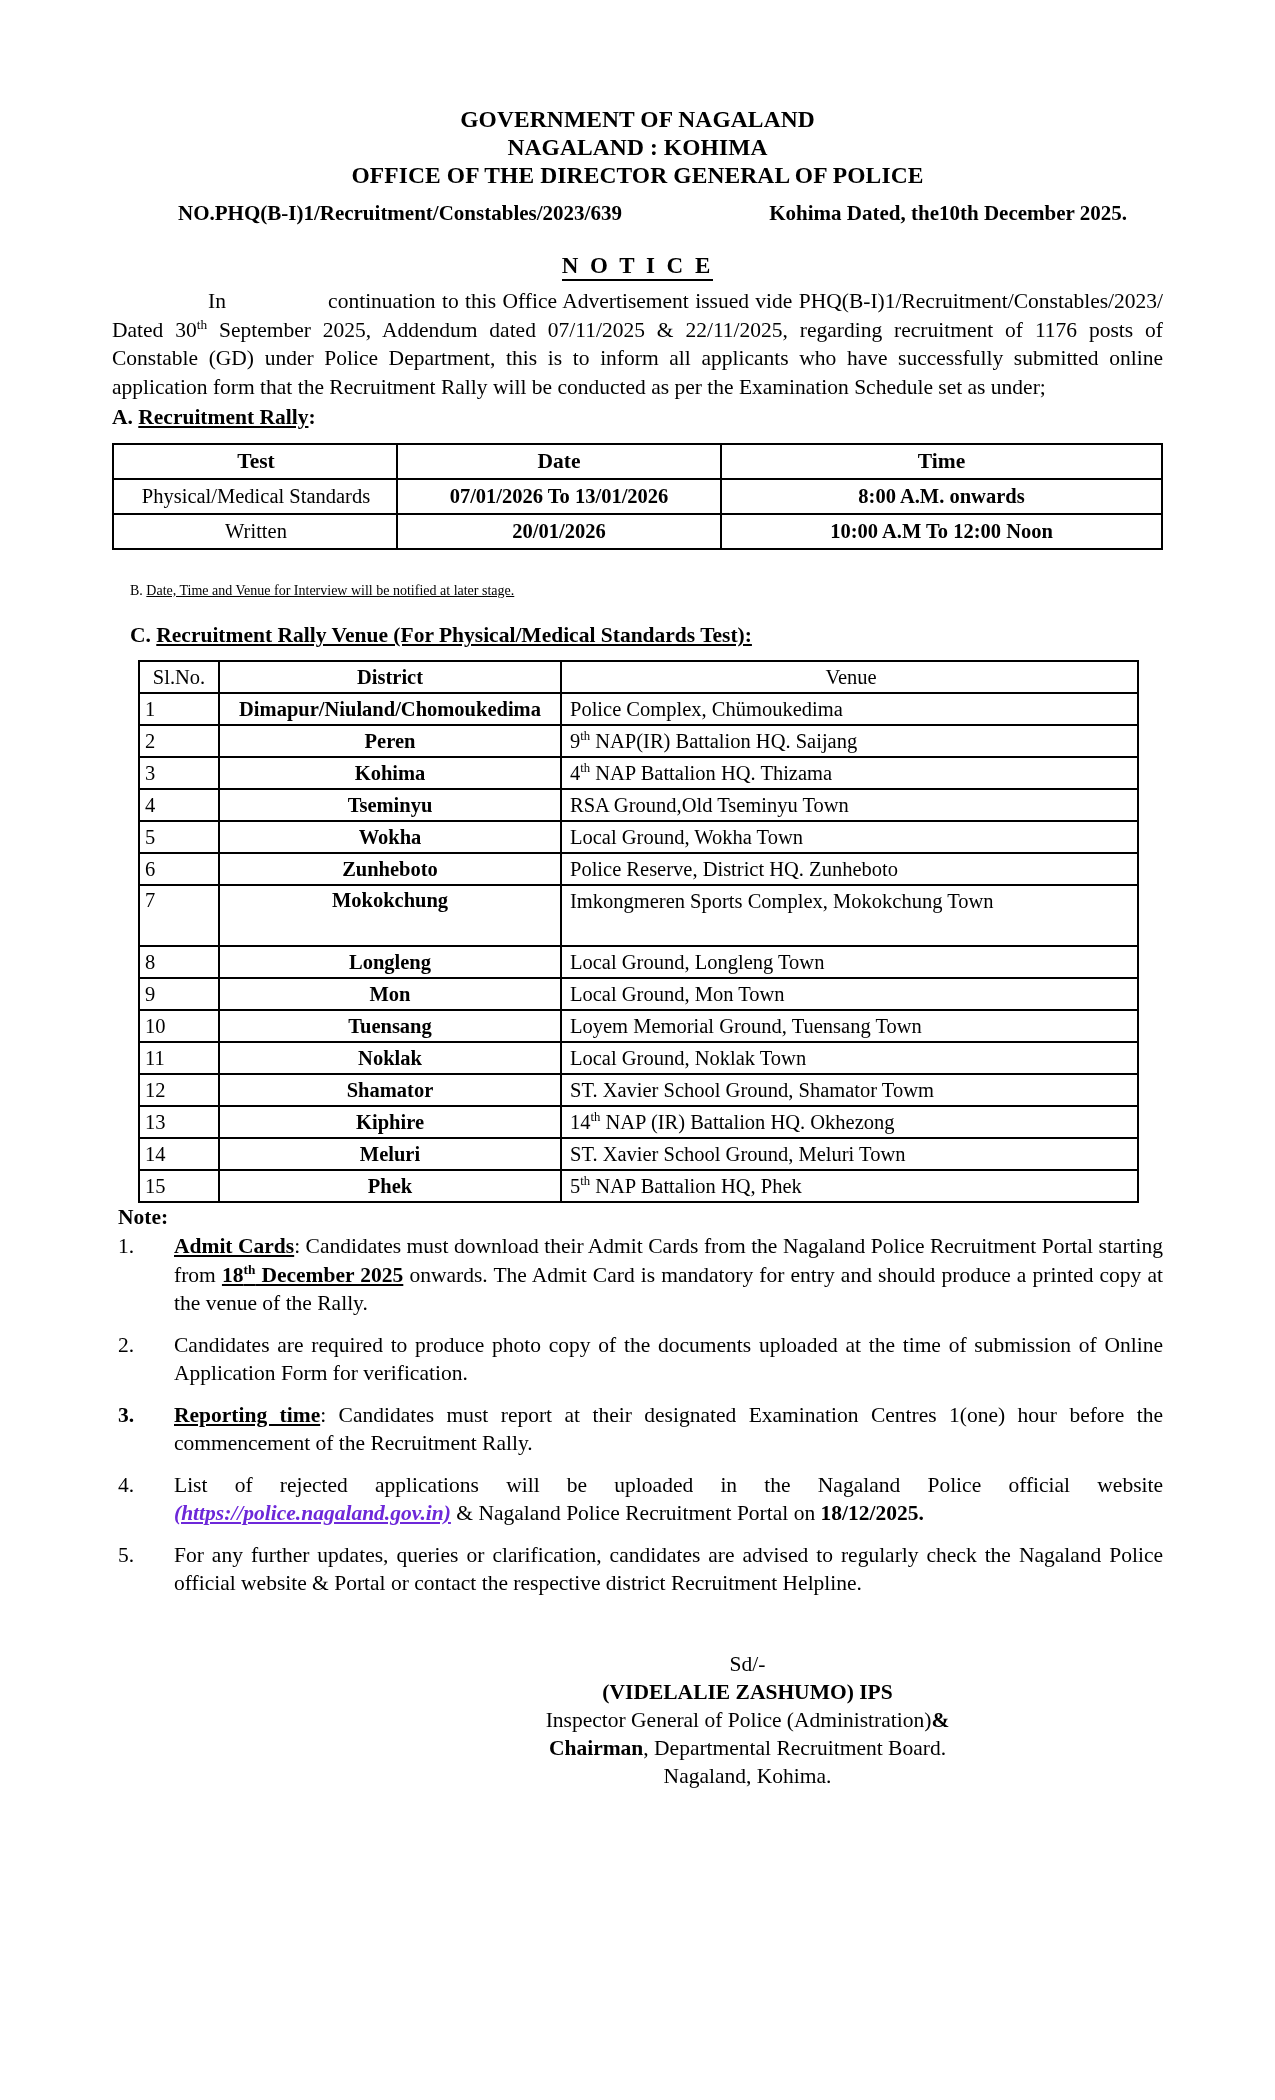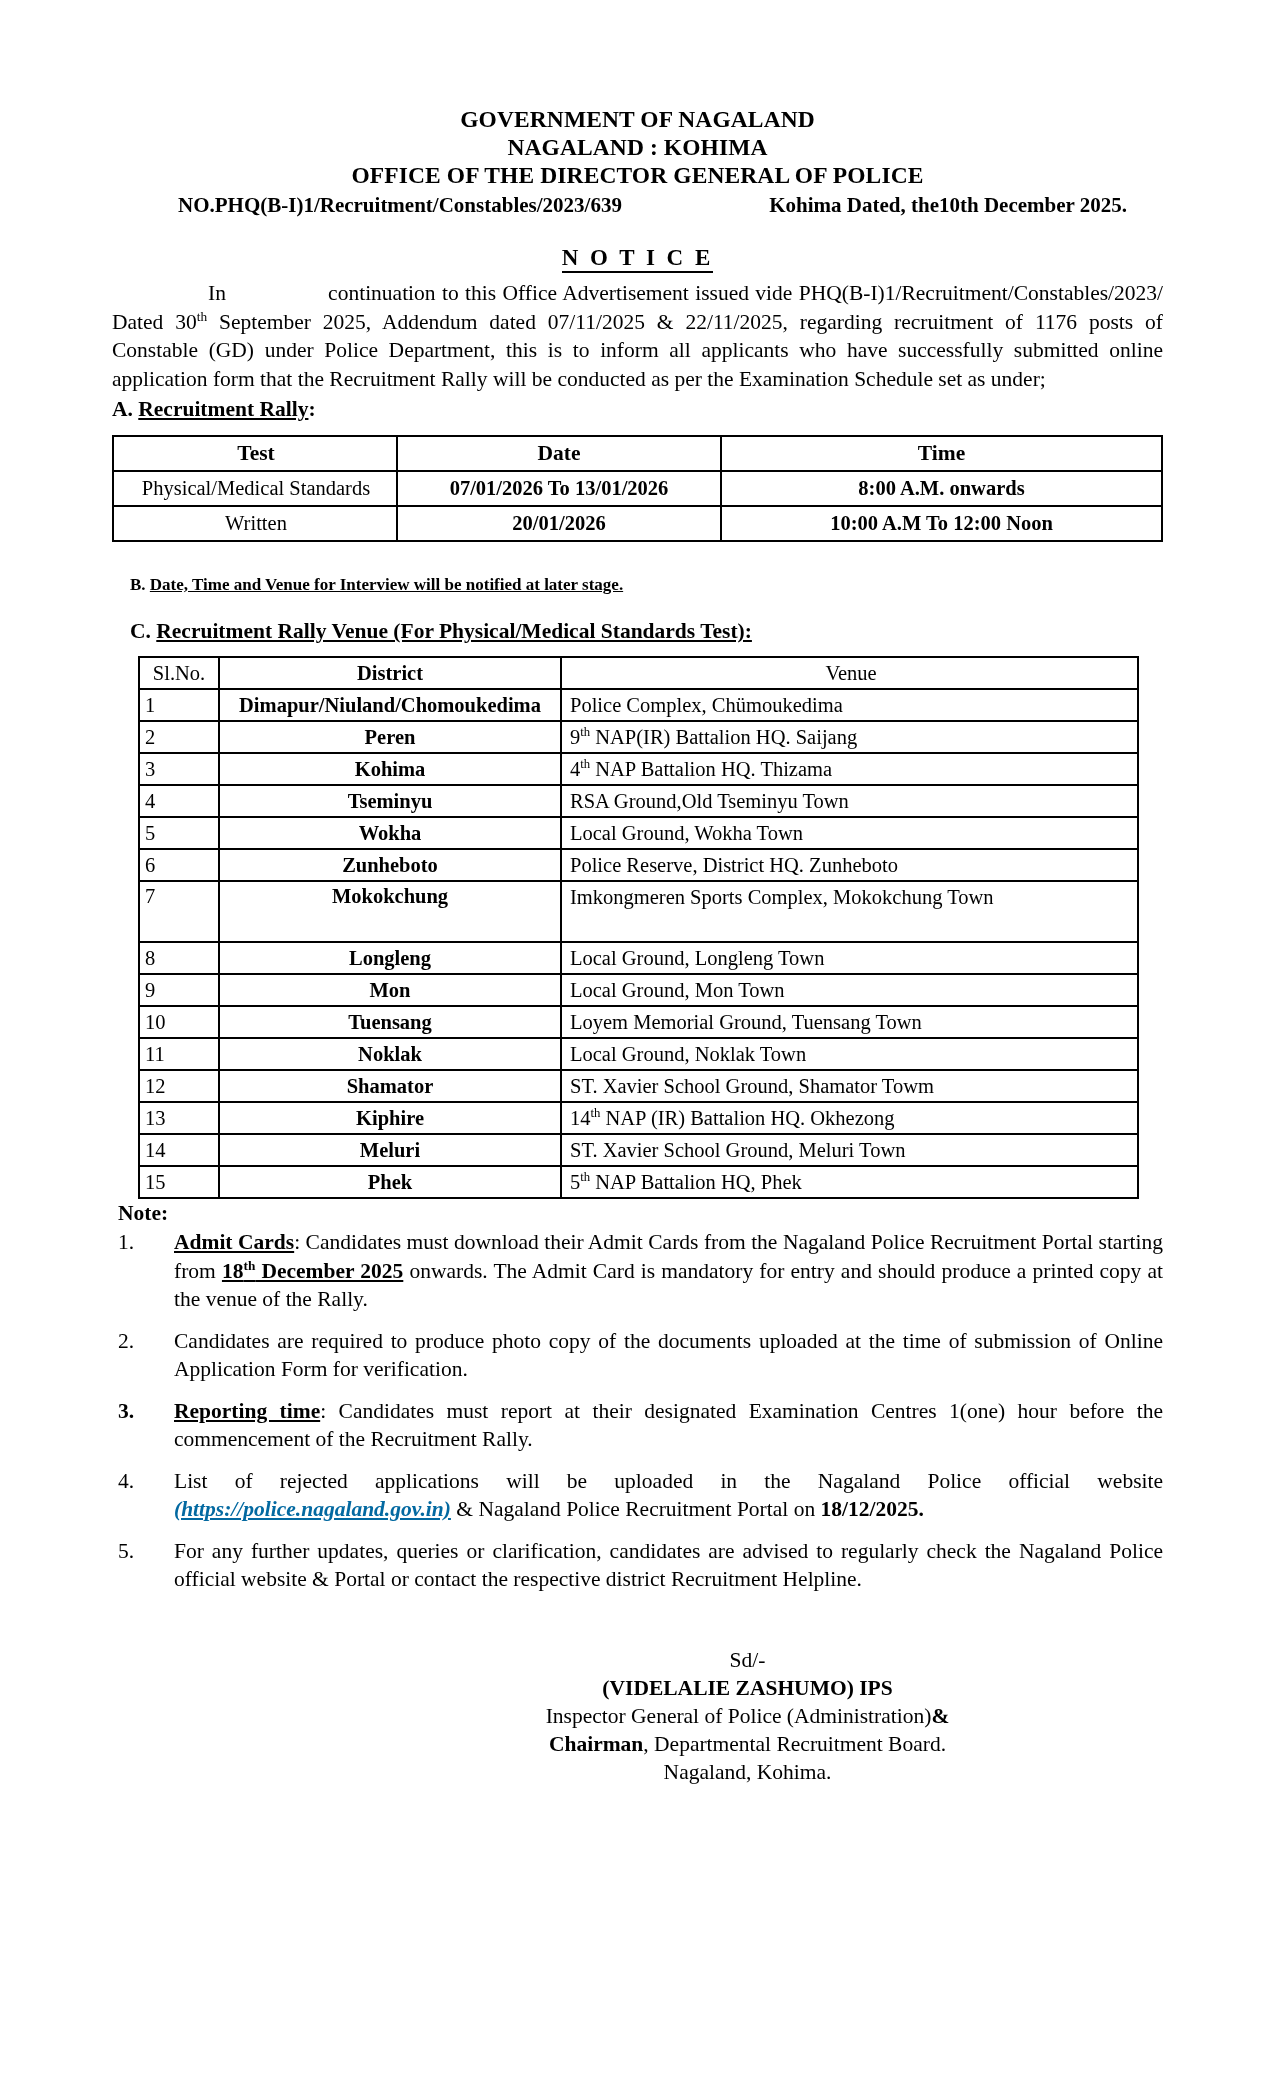--- a/index.html
+++ b/index.html
@@ -35,21 +35,21 @@
     display: flex;
     justify-content: space-between;
     align-items: baseline;
     font-weight: bold;
     font-size: 21px;
     line-height: 28px;
     margin-top: 2px;
     padding-right: 6px;
   }
   .refline .ref-no { padding-left: 66px; }
-  .refline .ref-date { padding-right: 30px; }
+  .refline .ref-date { padding-right: 30px; margin-top: 8px; }
 
   .notice-title {
     text-align: center;
     font-weight: bold;
     font-size: 23px;
     letter-spacing: 3px;
     margin-top: 26px;
     margin-bottom: 8px;
   }
   .notice-title span {
@@ -95,22 +95,22 @@
     text-align: center;
     font-weight: bold;
     font-size: 21.5px;
   }
   .tbl-a .c-test { width: 268px; text-align: center; padding-left: 8px; }
   .tbl-a .c-date { width: 310px; text-align: center; font-weight: bold; }
   .tbl-a .c-time { text-align: center; font-weight: bold; }
 
   .secB {
     margin-top: 33px;
-    font-size: 17px;
-    font-weight: bold;
+    font-size: 14px;
+    font-weight: normal;
     padding-left: 18px;
   }
   .secC {
     margin-top: 24px;
     font-size: 21.5px;
     font-weight: bold;
     padding-left: 18px;
   }
   .secB .u, .secC .u { text-decoration: underline; }
 
@@ -142,21 +142,21 @@
     display: flex;
     font-size: 21.5px;
     line-height: 28.5px;
     margin-bottom: 13px;
   }
   .note .num { width: 62px; flex: 0 0 62px; padding-left: 6px; box-sizing: border-box; }
   .note .num.b { font-weight: bold; }
   .note .txt { flex: 1; text-align: justify; text-justify: inter-word; }
   .note .txt b.u { text-decoration: underline; }
   .link {
-    color: #0369a1;
+    color: #6d28d9;
     text-decoration: underline;
     font-style: italic;
     font-weight: bold;
   }
 
   
   .sign {
     margin-top: 52px;
     text-align: center;
     font-size: 21.5px;

